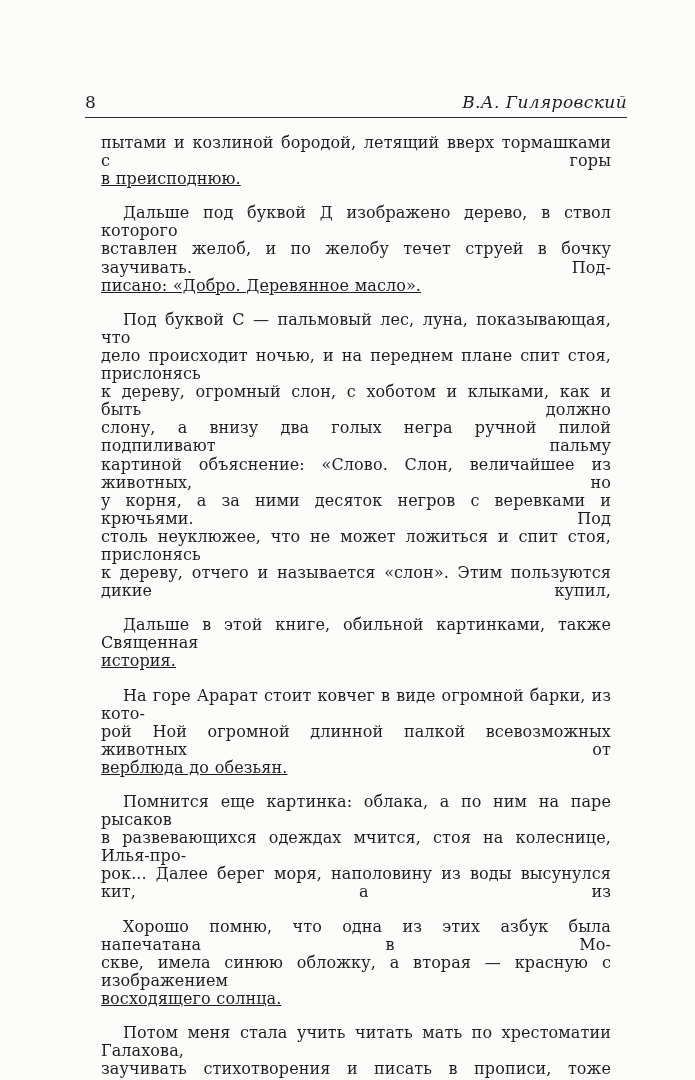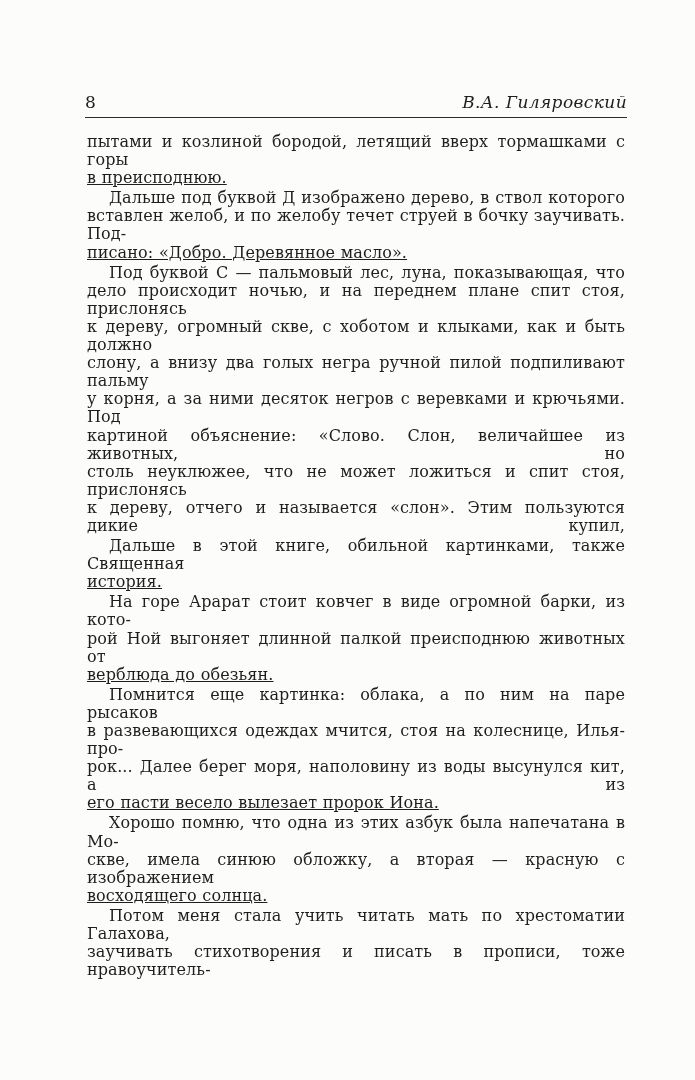--- a/index.html
+++ b/index.html
@@ -39,21 +39,21 @@
     text-align: center;
   }
   .text-body {
     margin: 15px 68px 0 85px;
     font-size: 16px;
     line-height: 18.1px;
     letter-spacing: 0.1px;
     word-spacing: 0.5px;
   }
   .paragraph {
-    margin: 2px;
+    margin: 16px;
   }
   .line {
     text-align: justify;
     text-align-last: justify;
     white-space: normal;
   }
   .line.first {
     text-indent: 22px;
   }
   .line.last {
@@ -75,41 +75,40 @@
         <div class="line last">в преисподнюю.</div>
       </div>
       <div class="paragraph">
         <div class="line first">Дальше под буквой Д изображено дерево, в ствол которого</div>
         <div class="line">вставлен желоб, и по желобу течет струей в бочку заучивать. Под-</div>
         <div class="line last">писано: «Добро. Деревянное масло».</div>
       </div>
       <div class="paragraph">
         <div class="line first">Под буквой С — пальмовый лес, луна, показывающая, что</div>
         <div class="line">дело происходит ночью, и на переднем плане спит стоя, прислонясь</div>
-        <div class="line">к дереву, огромный скве, с хоботом и клыками, как и быть должно</div>
+        <div class="line">к дереву, огромный слон, с хоботом и клыками, как и быть должно</div>
         <div class="line">слону, а внизу два голых негра ручной пилой подпиливают пальму</div>
+        <div class="line">картиной объяснение: «Слово. Слон, величайшее из животных, но</div>
         <div class="line">у корня, а за ними десяток негров с веревками и крючьями. Под</div>
-        <div class="line">картиной объяснение: «Слово. Слон, величайшее из животных, но</div>
         <div class="line">столь неуклюжее, что не может ложиться и спит стоя, прислонясь</div>
         <div class="line">к дереву, отчего и называется «слон». Этим пользуются дикие купил,</div>
       </div>
       <div class="paragraph">
         <div class="line first">Дальше в этой книге, обильной картинками, также Священная</div>
         <div class="line last">история.</div>
       </div>
       <div class="paragraph">
         <div class="line first">На горе Арарат стоит ковчег в виде огромной барки, из кото-</div>
-        <div class="line">рой Ной выгоняет длинной палкой преисподнюю животных от</div>
+        <div class="line">рой Ной огромной длинной палкой всевозможных животных от</div>
         <div class="line last">верблюда до обезьян.</div>
       </div>
       <div class="paragraph">
         <div class="line first">Помнится еще картинка: облака, а по ним на паре рысаков</div>
         <div class="line">в развевающихся одеждах мчится, стоя на колеснице, Илья-про-</div>
         <div class="line">рок... Далее берег моря, наполовину из воды высунулся кит, а из</div>
-        <div class="line last">его пасти весело вылезает пророк Иона.</div>
       </div>
       <div class="paragraph">
         <div class="line first">Хорошо помню, что одна из этих азбук была напечатана в Мо-</div>
         <div class="line">скве, имела синюю обложку, а вторая — красную с изображением</div>
         <div class="line last">восходящего солнца.</div>
       </div>
       <div class="paragraph">
         <div class="line first">Потом меня стала учить читать мать по хрестоматии Галахова,</div>
         <div class="line">заучивать стихотворения и писать в прописи, тоже нравоучитель-</div>
       </div>

